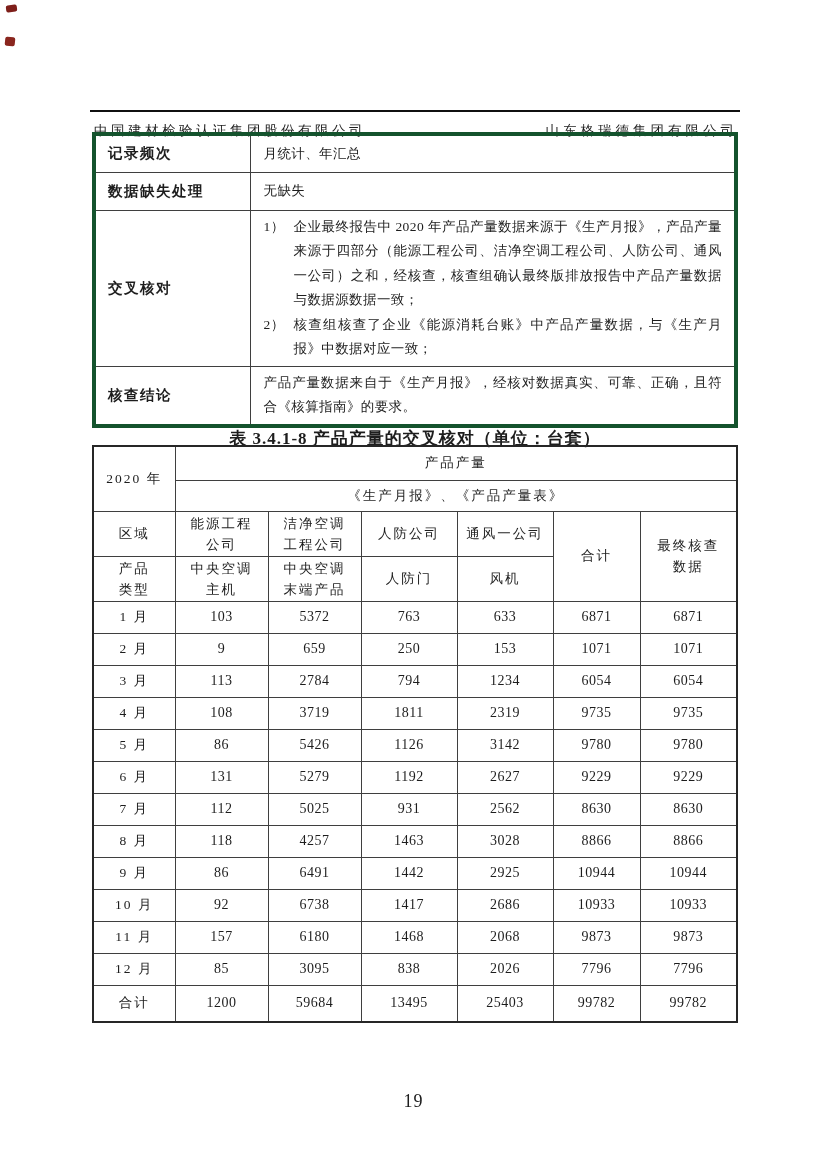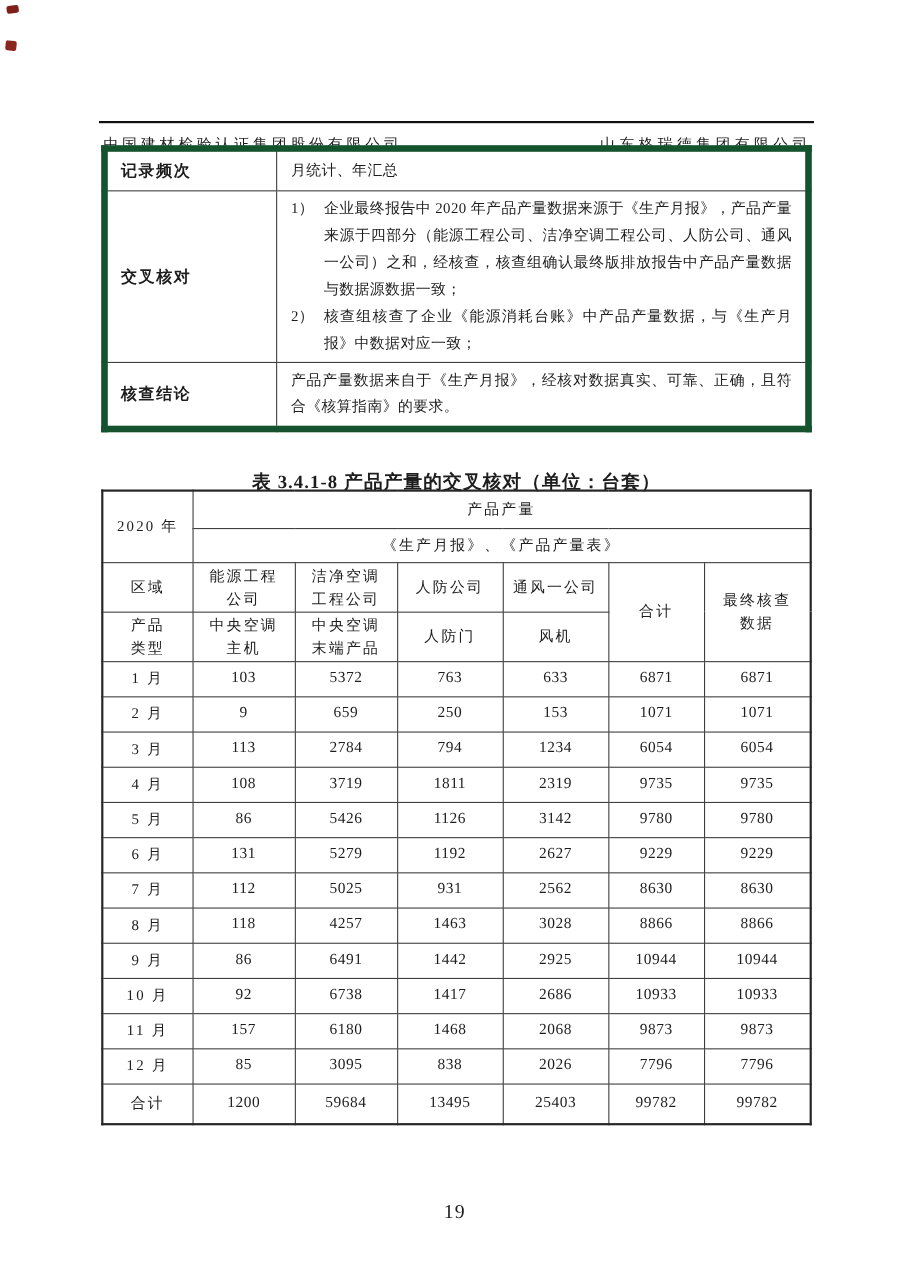--- a/index.html
+++ b/index.html
@@ -19,21 +19,21 @@
   .header { position:absolute; left:94px; top:86px; width:644px;
     display:flex; justify-content:space-between; align-items:baseline;
     font-size:13.5px;margin-top:36px; }
   .header .left  { letter-spacing:3.5px; }
   .header .right { letter-spacing:4px; }
   .header-rule { position:absolute; left:90px; top:110px; width:650px;
     border-bottom:2.5px solid #101010; }
 
   
   .info-table { position:absolute; left:92px; top:132px; width:646px;
-    border-collapse:collapse; table-layout:fixed; border:6px solid #14532d; }
+    border-collapse:collapse; table-layout:fixed; border:4px solid #14532d; }
   .info-table th, .info-table td { border:1px solid #3f3f3f; vertical-align:middle; }
   .info-table th { font-size:14.5px; font-weight:bold; text-align:left;
     padding:4px 8px 4px 12px; letter-spacing:1.5px; }
   .info-table td { font-size:13.5px; padding:4px 12px 4px 13px;
     line-height:24.5px; letter-spacing:0.4px;margin-left:20px; }
   .r1 { height:38px; } .r2 { height:38px; } .r3 { height:122px; } .r4 { height:48px; }
   .just { text-align:justify;border-radius:28px; }
   .cc-item { display:flex; }
   .cc-marker { flex:0 0 30px; }
   .cc-text { flex:1; text-align:justify; }
@@ -74,20 +74,24 @@
 
   <table class="info-table">
     <colgroup>
         <col style="width:156px">
         <col>
       </colgroup>
     <tbody>
       <tr class="r1">
         <th>记录频次</th>
         <td>月统计、年汇总</td>
+      </tr>
+      <tr class="r2">
+        <th>数据缺失处理</th>
+        <td>无缺失</td>
       </tr>
       <tr class="r3">
         <th>交叉核对</th>
         <td>
           <div class="cc-item">
             <span class="cc-marker">1）</span>
             <span class="cc-text">企业最终报告中 2020 年产品产量数据来源于《生产月报》，产品产量来源于四部分（能源工程公司、洁净空调工程公司、人防公司、通风一公司）之和，经核查，核查组确认最终版排放报告中产品产量数据与数据源数据一致；</span>
           </div>
           <div class="cc-item">
             <span class="cc-marker">2）</span>

